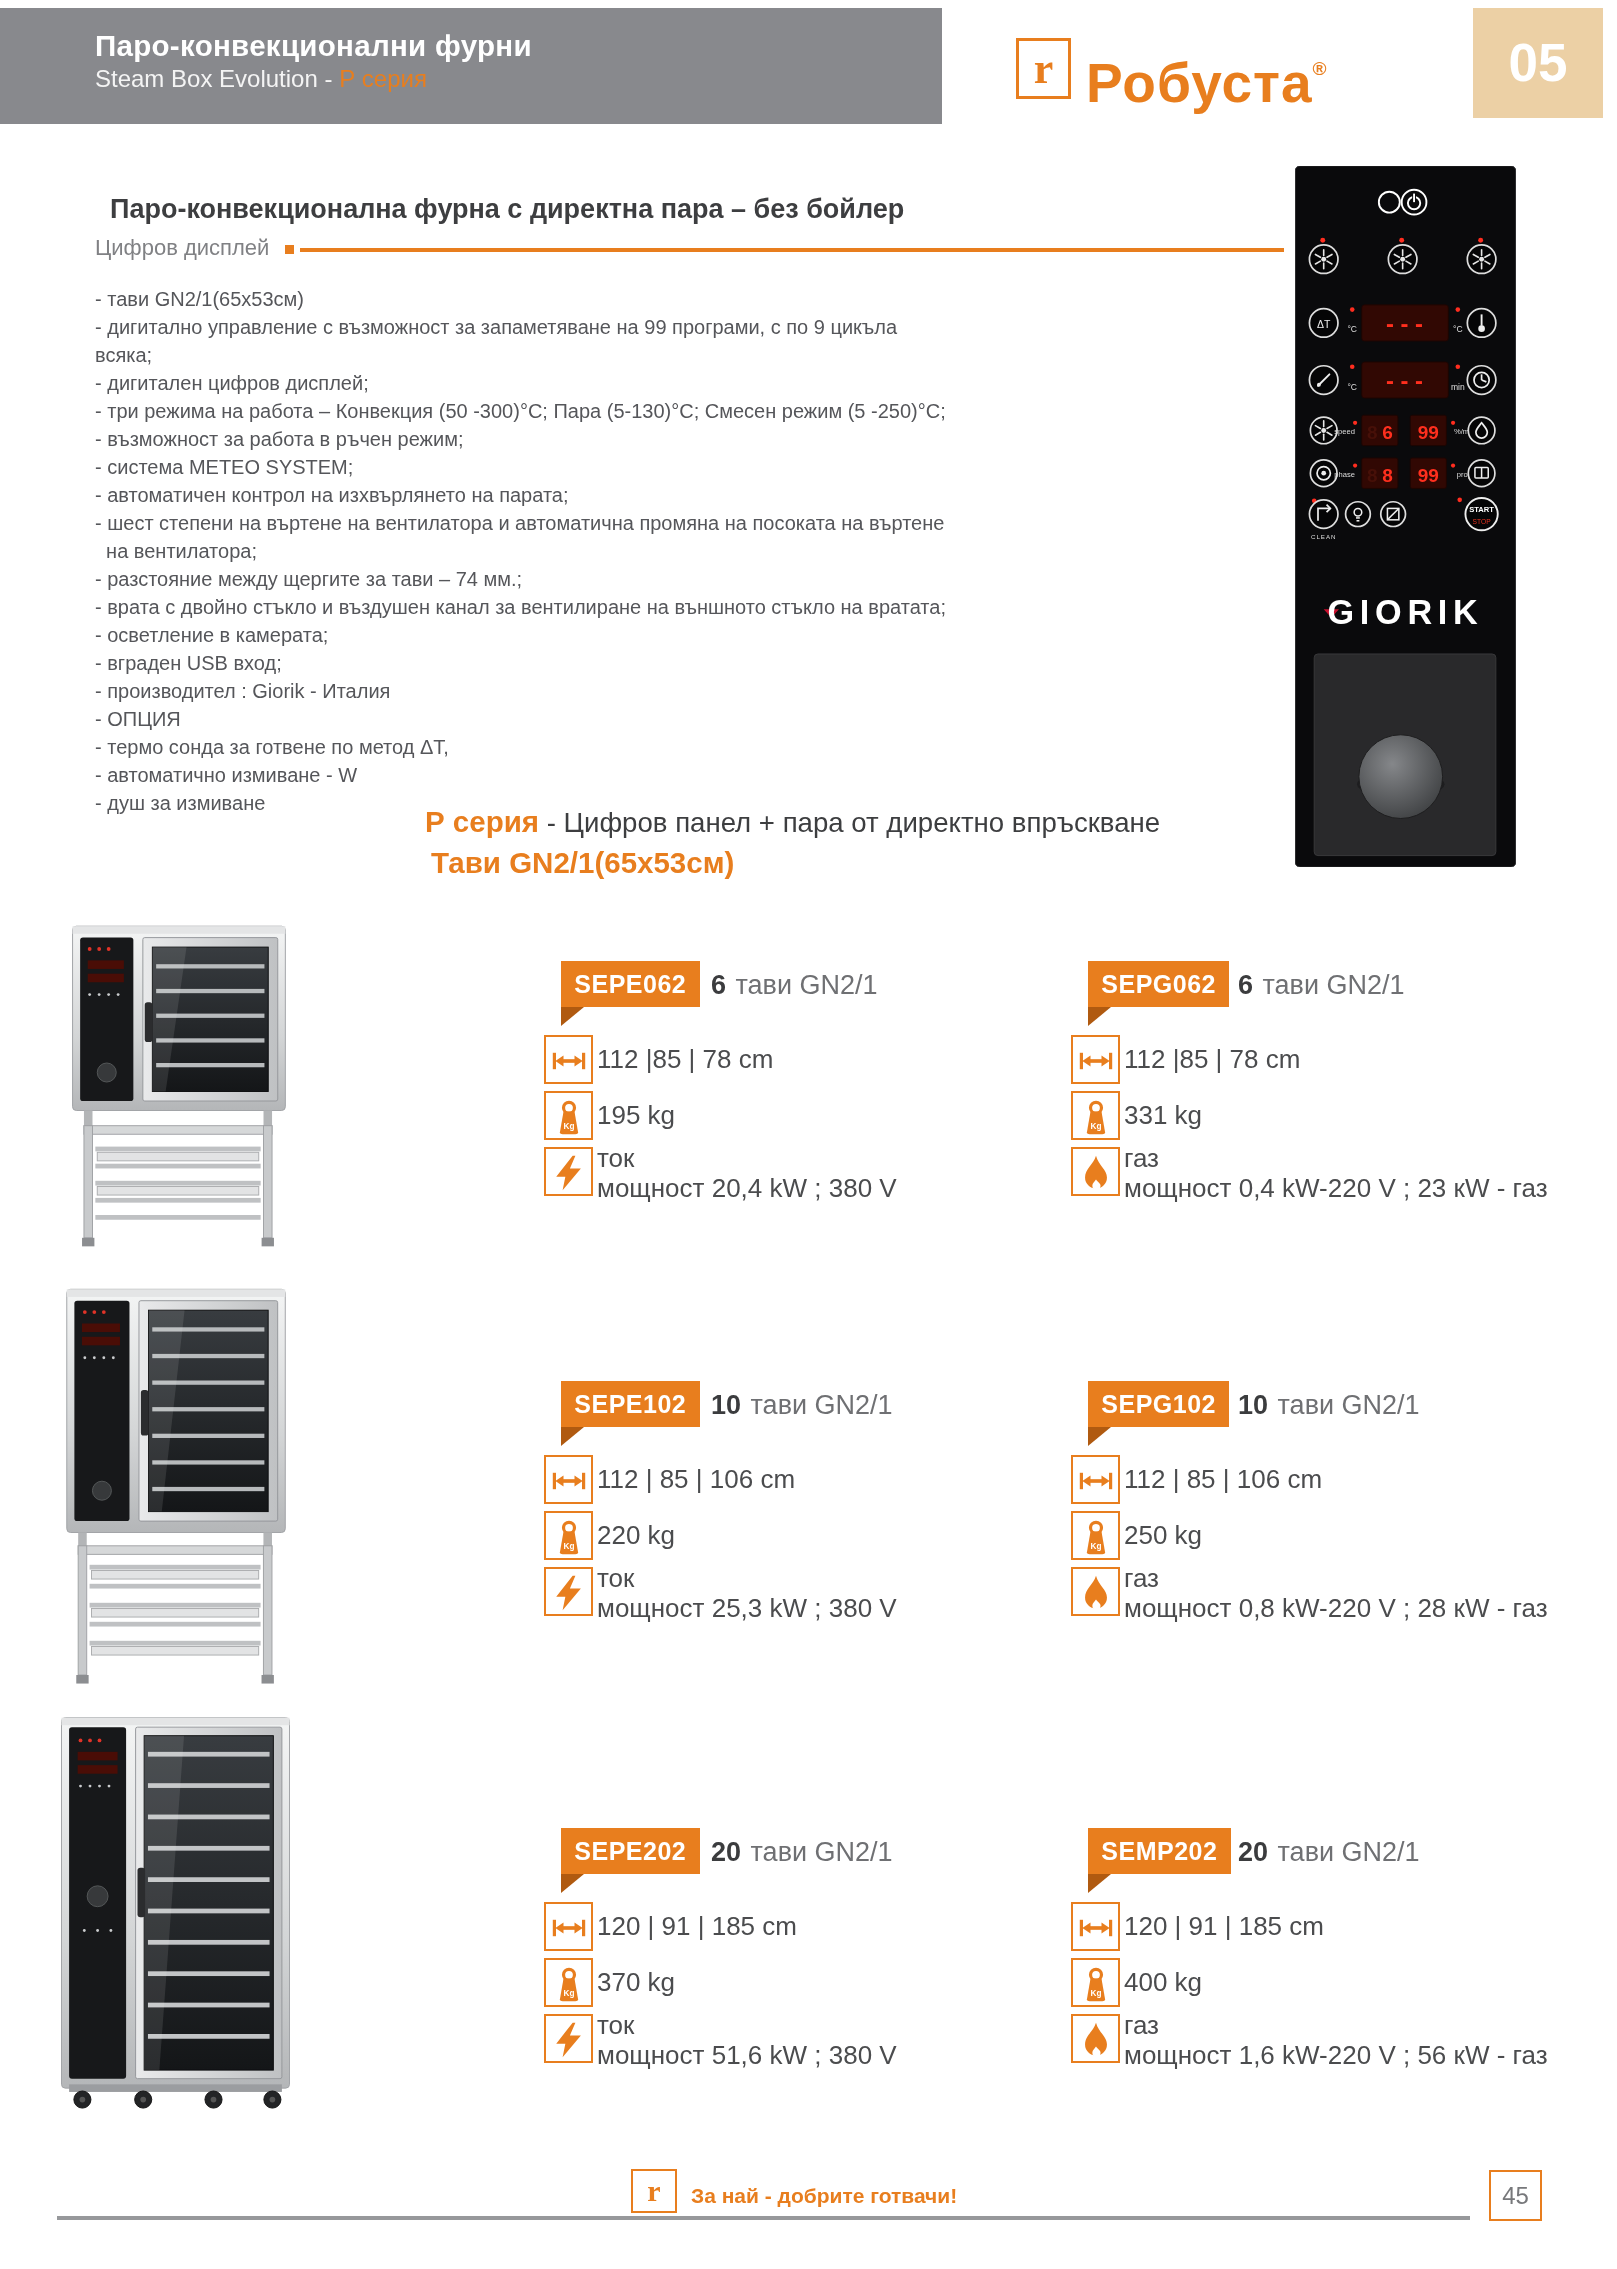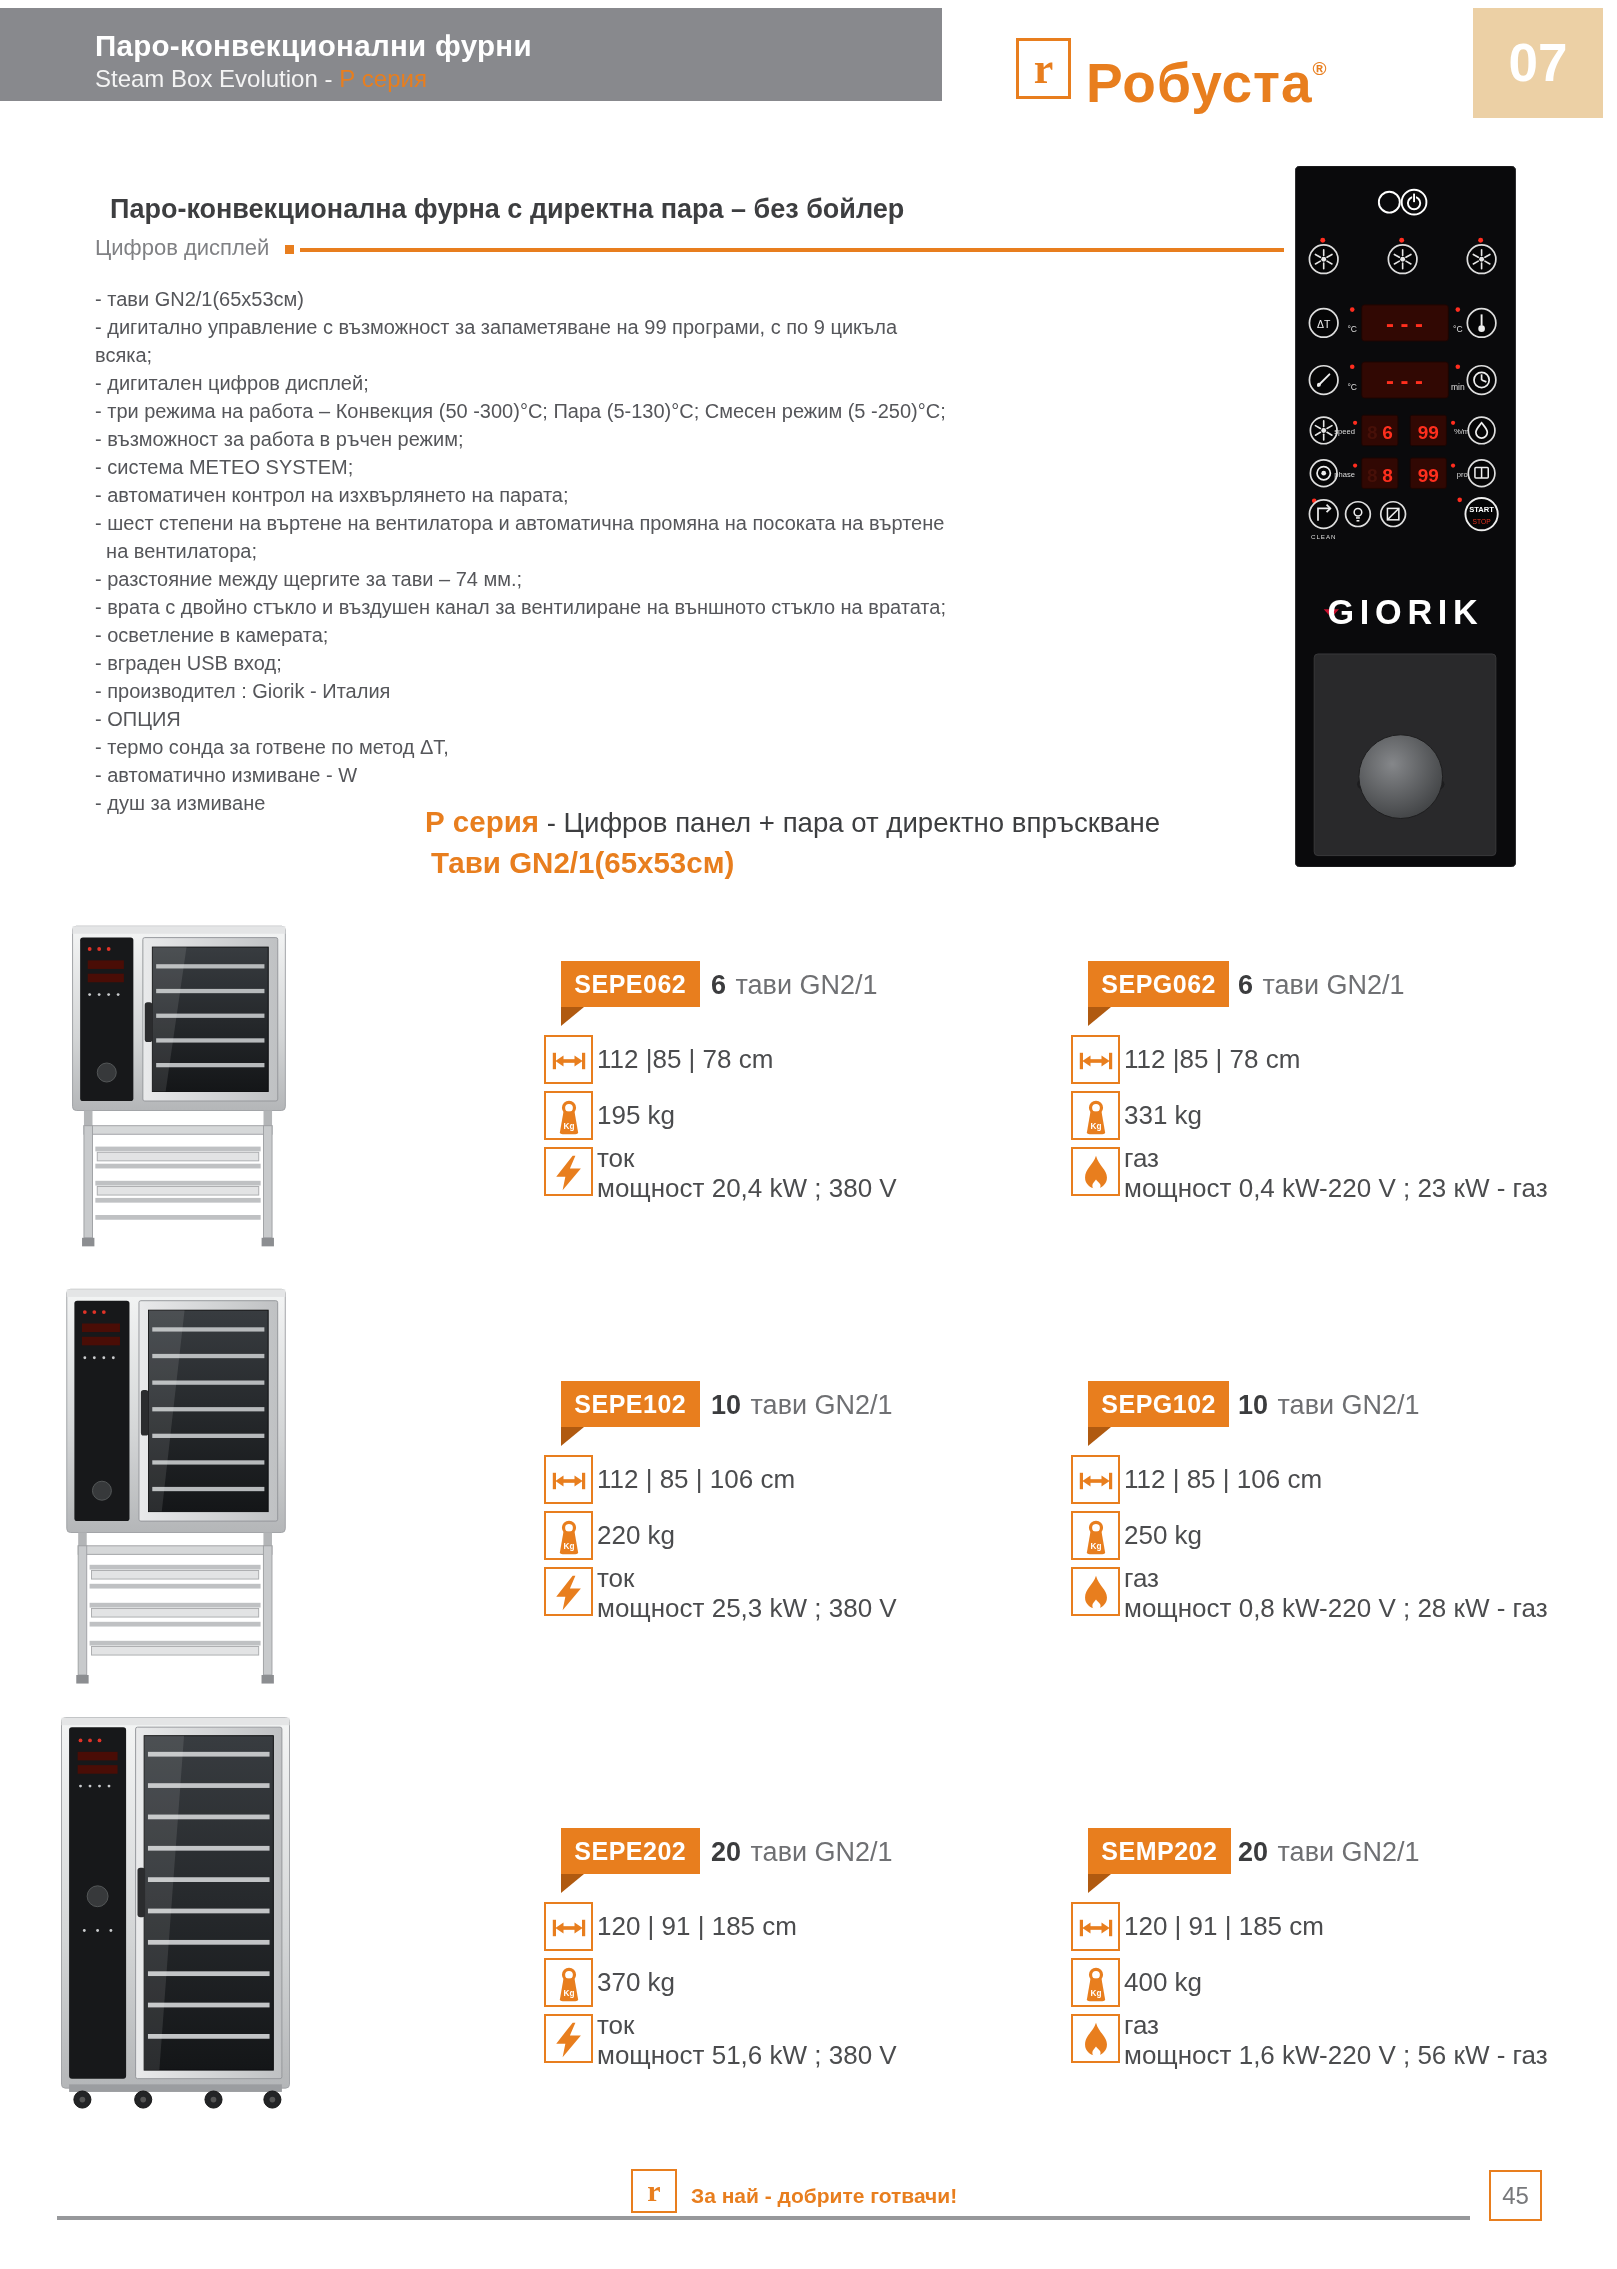--- a/index.html
+++ b/index.html
@@ -10,21 +10,21 @@
     --title-dark:#3D3E40;
     --feat-gray:#55565A;
     --spec-gray:#4B4C4E;
     --muted:#6F7073;
   }
   *{margin:0;padding:0;box-sizing:border-box}
   body{background:#fff;font-family:"Liberation Sans",sans-serif;}
   .page{position:relative;width:1618px;height:2269px;background:#fff;overflow:hidden}
 
   
-  .topbar{position:absolute;left:0;top:7.6px;width:942px;height:93px;background:var(--hdr-gray)}
+  .topbar{position:absolute;left:0;top:7.6px;width:942px;height:116px;background:var(--hdr-gray)}
   .bar-title{position:absolute;left:95px;top:21px;font-size:29.5px;font-weight:bold;color:#fff;letter-spacing:0.3px}
   .bar-sub{position:absolute;left:95px;top:57px;font-size:24px;color:#f4f4f4}
   .bar-sub .series{color:var(--orange)}
   .brand{position:absolute;left:1016px;top:38px;display:flex;align-items:flex-start}
   .r-box{width:55px;height:61px;border:3.8px solid var(--orange);background:#fff;display:flex;align-items:center;justify-content:center;
          font-family:"Liberation Serif",serif;font-weight:bold;font-size:44px;color:var(--orange)}
   .brand-name{margin-left:15px;font-size:55px;font-weight:bold;color:var(--orange);letter-spacing:1px;line-height:61px}
   .brand-reg{font-size:19px;color:var(--orange);vertical-align:27px;font-weight:bold}
   .chapter-box{position:absolute;left:1473px;top:7.6px;width:130px;height:110px;background:var(--beige);
                display:flex;align-items:center;justify-content:center;color:#fff;font-size:53px;font-weight:bold}
@@ -76,21 +76,21 @@
   <div class="topbar">
     <div class="bar-title">Паро-конвекционални фурни</div>
     <div class="bar-sub">
       <span>Steam Box Evolution - </span><span class="series">Р серия</span>
     </div>
   </div>
   <div class="brand">
     <div class="r-box">r</div>
     <div class="brand-name"><span>Робуста</span><span class="brand-reg">®</span></div>
   </div>
-  <div class="chapter-box">07</div>
+  <div class="chapter-box">05</div>
 
   <div class="main-title">Паро-конвекционална фурна с директна пара – без бойлер</div>
   <div class="display-label">Цифров дисплей</div>
   <div class="o-dot"></div>
   <div class="o-line"></div>
   <div class="features">- тави GN2/1(65х53см)
 - дигитално управление с възможност за запаметяване на 99 програми, с по 9 цикъла всяка;
 - дигитален цифров дисплей;
 - три режима на работа – Конвекция (50 -300)°С; Пара (5-130)°С; Смесен режим (5 -250)°С;
 - възможност за работа в ръчен режим;

